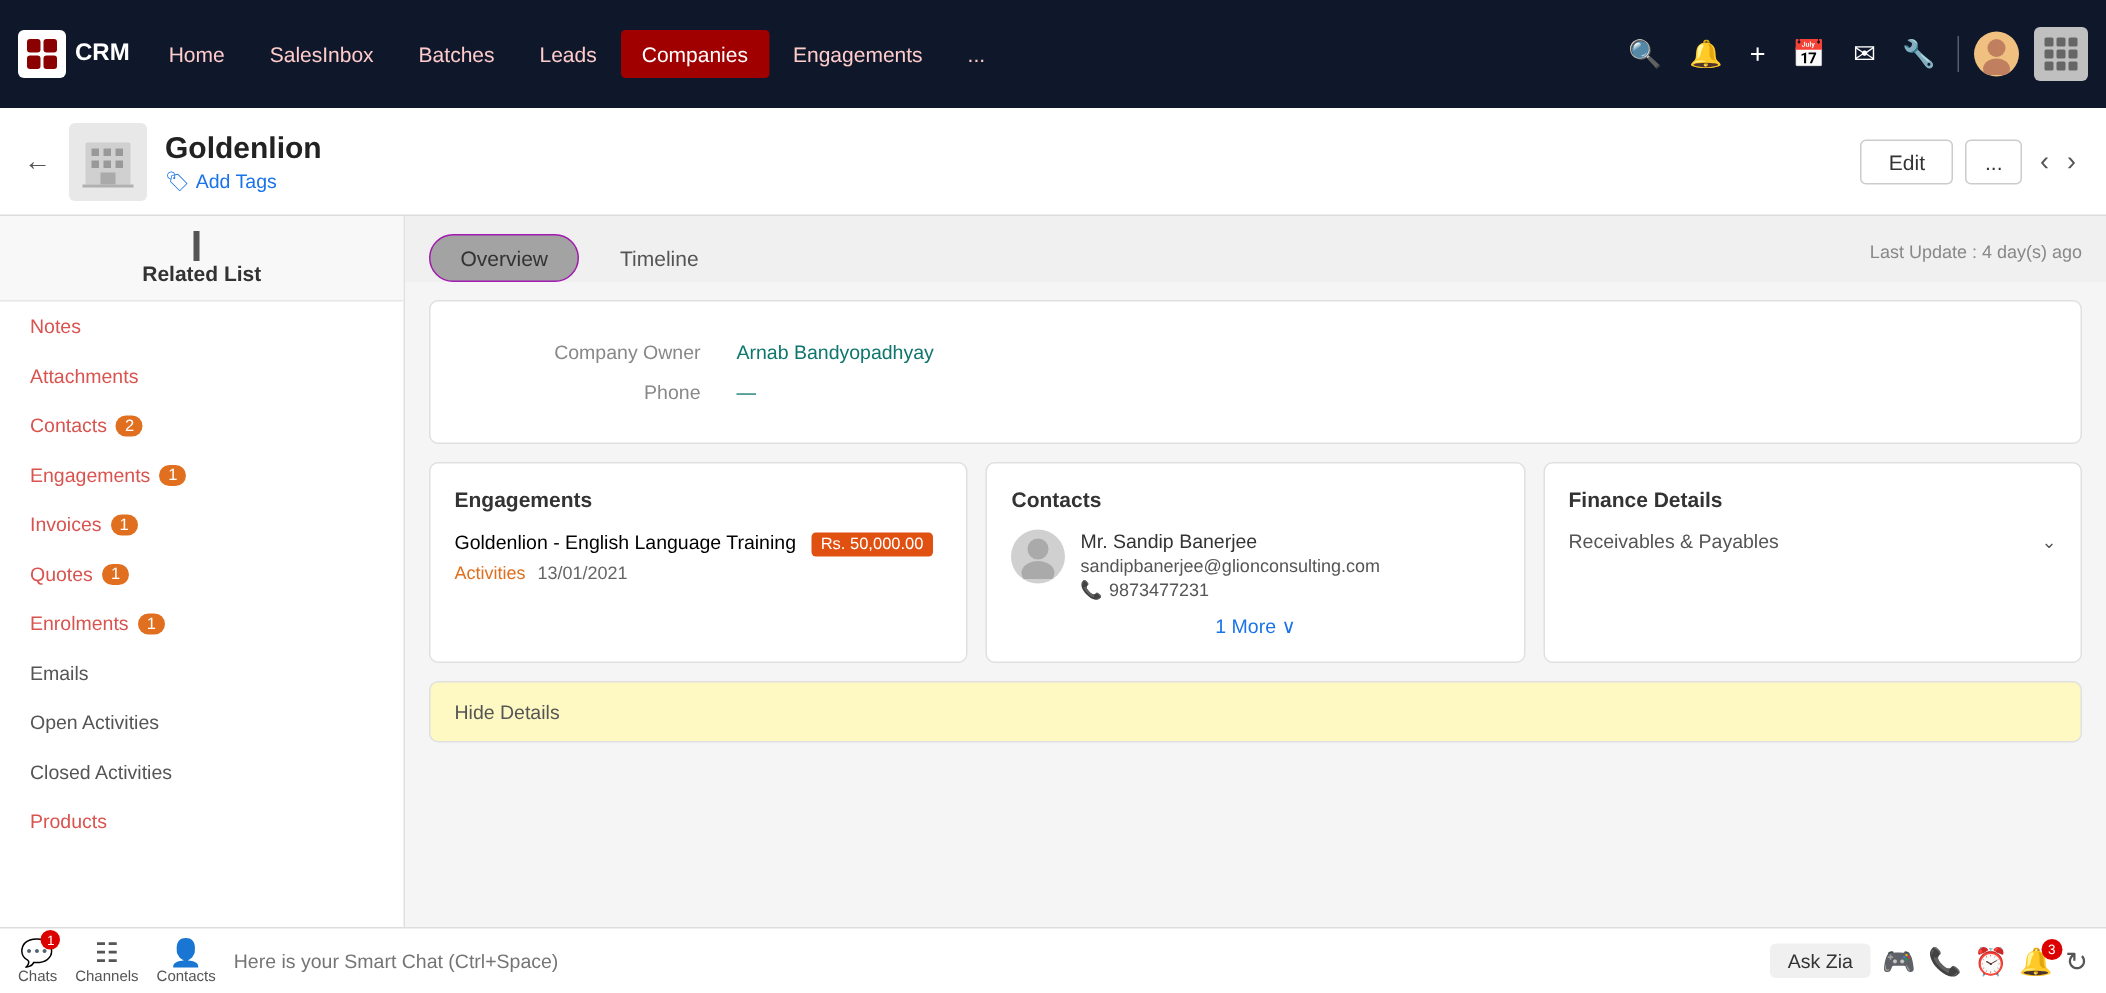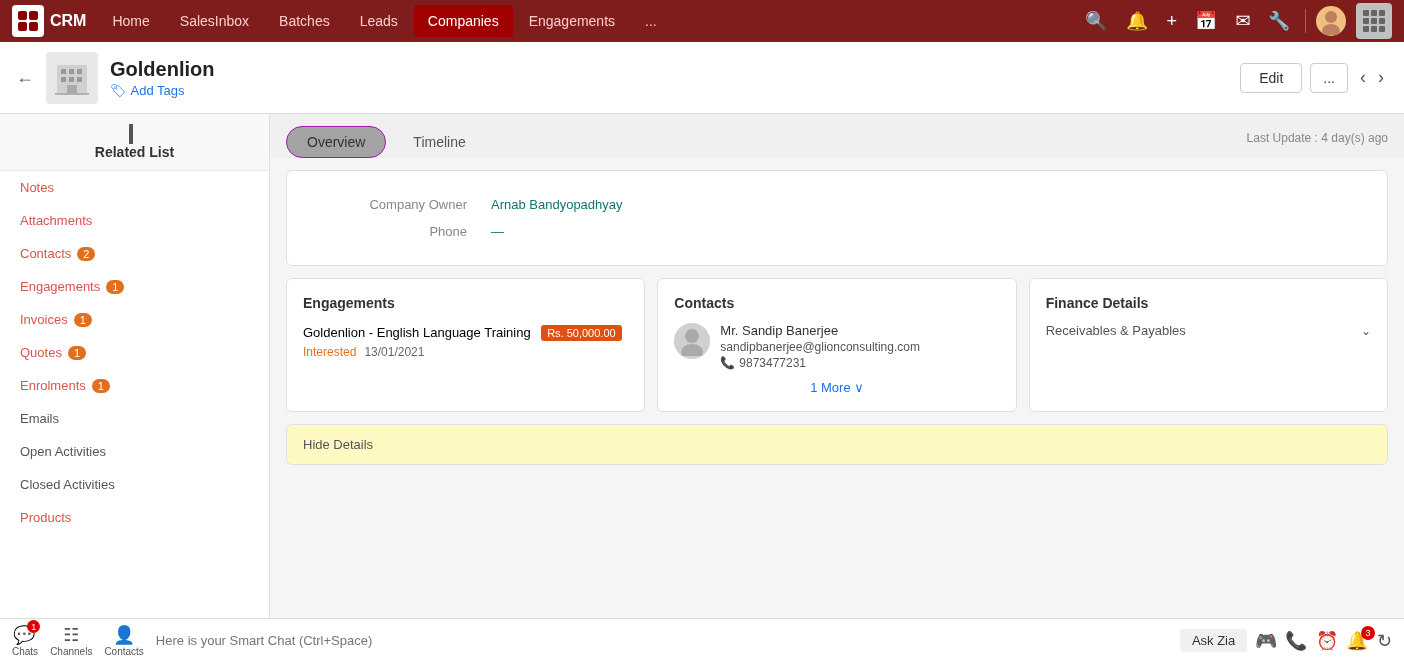--- a/index.html
+++ b/index.html
@@ -1,21 +1,21 @@
 <!DOCTYPE html>
 <html><head>
   <meta charset="utf-8">
   <style>
     * { box-sizing: border-box; margin: 0; padding: 0; font-family: 'Segoe UI', Arial, sans-serif; }
     body { background: #f0f0f0; width: 1404px; height: 662px; overflow: hidden; }
 
     
     .top-nav {
-      background: #7f1d1d;
-      height: 42px;
+      background: #0f172a;
+      height: 72px;
       display: flex;
       align-items: center;
       padding: 0 12px;
       gap: 4px;
     }
     .nav-logo {
       display: flex;
       align-items: center;
       gap: 6px;
       margin-right: 8px;
@@ -637,21 +637,21 @@
       <div class="bottom-cards">
 
         <div class="bottom-card">
           <div class="bottom-card-title">Engagements</div>
           <div class="engagement-row">
             <div>
               <span class="engagement-name">Goldenlion - English Language Training</span>
               <span class="engagement-badge">Rs. 50,000.00</span>
             </div>
             <div class="engagement-status-row">
-              <span class="engagement-status">Interested</span>
+              <span class="engagement-status">Activities</span>
               <span class="engagement-date">13/01/2021</span>
             </div>
           </div>
         </div>
 
         <div class="bottom-card">
           <div class="bottom-card-title">Contacts</div>
           <div class="contact-row">
             <div class="contact-avatar">
               <svg width="30" height="30" viewBox="0 0 30 30">

